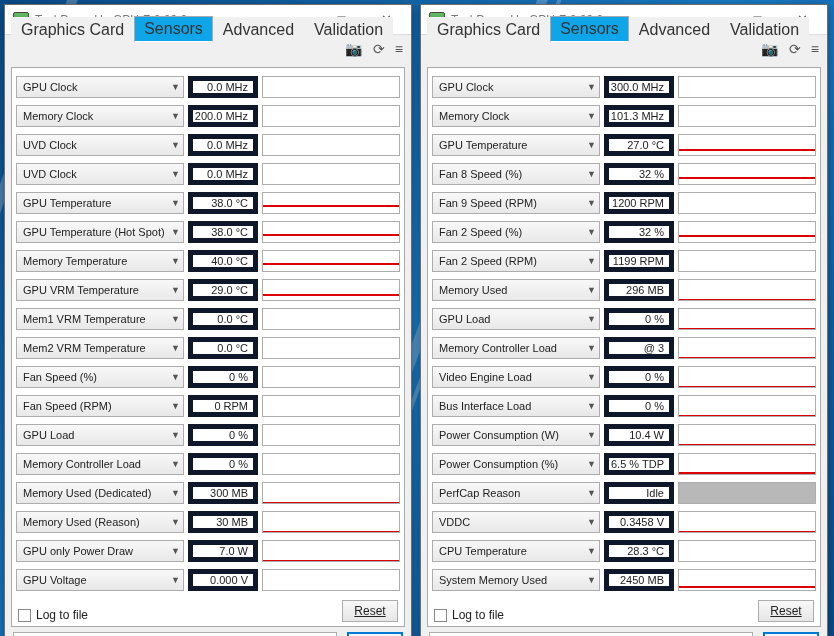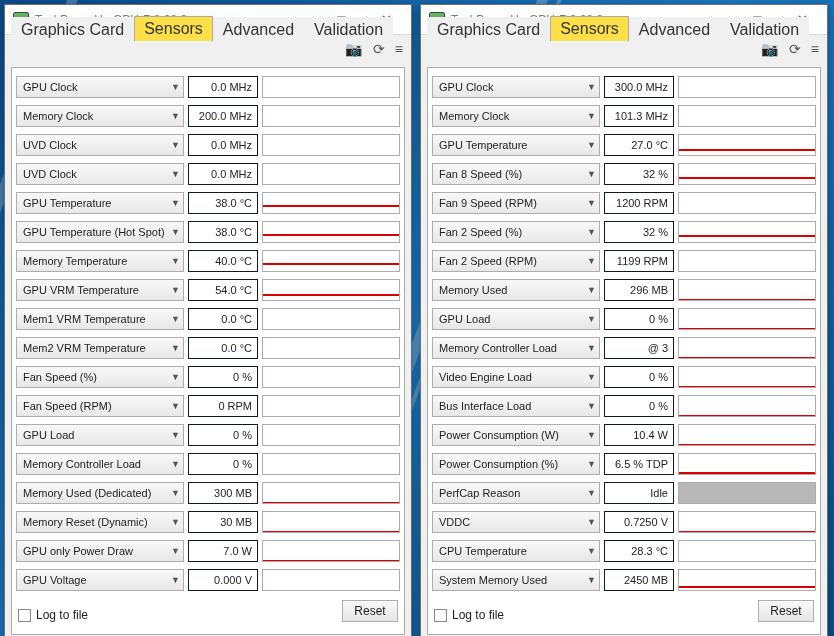--- a/index.html
+++ b/index.html
@@ -51,31 +51,31 @@
     padding: 3px 9px;
     font-size: 16px;
     color: #333;
     background:#f0f0f0;
     border:1px solid transparent;
     border-bottom: none;
     position: relative;
     top: 1px;
   }
   .tab.active {
-    background:#fde047;
+    background:#0ea5e9;
     border:1px solid #aaa;
     border-bottom:1px solid #fff;
     z-index:2;
   }
   .tabpane {
     margin: 4px 6px 2px 6px;
     background:#fff;
     border:1px solid #aaa;
     flex:1;
-    padding: 6px 4px 12px 4px;
+    padding: 6px 4px 4px 4px;
     display:flex; flex-direction: column;
     gap: 4px;
     overflow: hidden;
   }
   .sensor-row {
     display:flex; align-items:center; gap:4px;
     height: 25px;
   }
   .sensor-label {
     width: 168px;
@@ -85,21 +85,21 @@
     display:flex; align-items:center; justify-content:space-between;
     padding: 0 3px 0 6px;
     font-size: 11px;
     color:#222;
     white-space: nowrap; overflow:hidden;
   }
   .sensor-label .dd { color:#555; font-size:9px; }
   .sensor-value {
     width: 70px;
     height:22px;
-    border:1px solid #0f172a;
+    border:5px solid #0f172a;
     background:#fff;
     display:flex; align-items:center; justify-content:flex-end;
     padding-right:5px;
     font-size:11px;
     color:#222;
   }
   .sensor-graph {
     flex:1;
     height:22px;
     border:1px solid #adadad;
@@ -116,20 +116,21 @@
   }
   .checkbox { display:flex; align-items:center; gap:5px; font-size:12px; color:#222; }
   .checkbox .box { width:13px; height:13px; border:1px solid #888; background:#fff; }
   .btn {
     min-width:56px; height:22px;
     border:1px solid #adadad;
     background:linear-gradient(#f8f8f8,#e6e6e6);
     font-size:12px; color:#222;
     display:flex; align-items:center; justify-content:center;
     padding:0 10px;
+    text-decoration:underline;
   }
   .btn.focused { border:2px solid #0078d7; }
   .statusbar {
     height: 30px;
     display:flex; align-items:center; gap:10px;
     padding: 3px 8px 5px 8px;
   }
   .gpu-select {
     flex:1;
     height:22px;
@@ -246,21 +247,21 @@
           <div class="sensor-graph">
             <div class="line" style="top: 60%;"></div>
           </div>
         </div>
         <div class="sensor-row">
           <div class="sensor-label">
             <span>GPU VRM Temperature</span>
             <span class="dd">▼</span>
           </div>
           <div class="sensor-value">
-            <span class="sv">54.0 °C</span>
+            <span class="sv">29.0 °C</span>
           </div>
           <div class="sensor-graph">
             <div class="line" style="top: 71%;"></div>
           </div>
         </div>
         <div class="sensor-row">
           <div class="sensor-label">
             <span>Mem1 VRM Temperature</span>
             <span class="dd">▼</span>
           </div>
@@ -326,21 +327,21 @@
           </div>
           <div class="sensor-value">
             <span class="sv">300 MB</span>
           </div>
           <div class="sensor-graph">
             <div class="line" style="top: 98%;"></div>
           </div>
         </div>
         <div class="sensor-row">
           <div class="sensor-label">
-            <span>Memory Reset (Dynamic)</span>
+            <span>Memory Used (Reason)</span>
             <span class="dd">▼</span>
           </div>
           <div class="sensor-value">
             <span class="sv">30 MB</span>
           </div>
           <div class="sensor-graph">
             <div class="line" style="top: 98%;"></div>
           </div>
         </div>
         <div class="sensor-row">
@@ -571,21 +572,21 @@
             <span class="sv">Idle</span>
           </div>
           <div class="sensor-graph grey"></div>
         </div>
         <div class="sensor-row">
           <div class="sensor-label">
             <span>VDDC</span>
             <span class="dd">▼</span>
           </div>
           <div class="sensor-value">
-            <span class="sv">0.7250 V</span>
+            <span class="sv">0.3458 V</span>
           </div>
           <div class="sensor-graph">
             <div class="line" style="top: 96%;"></div>
           </div>
         </div>
         <div class="sensor-row">
           <div class="sensor-label">
             <span>CPU Temperature</span>
             <span class="dd">▼</span>
           </div>

